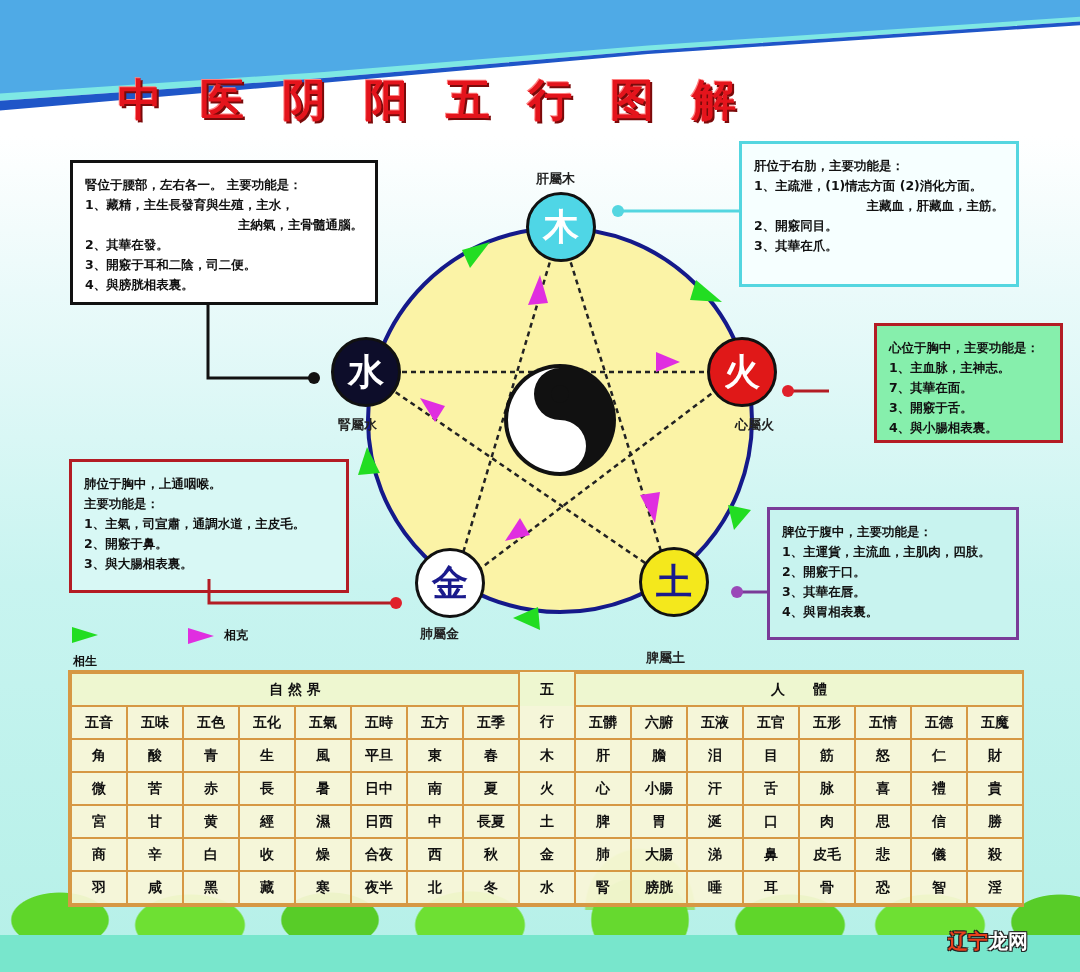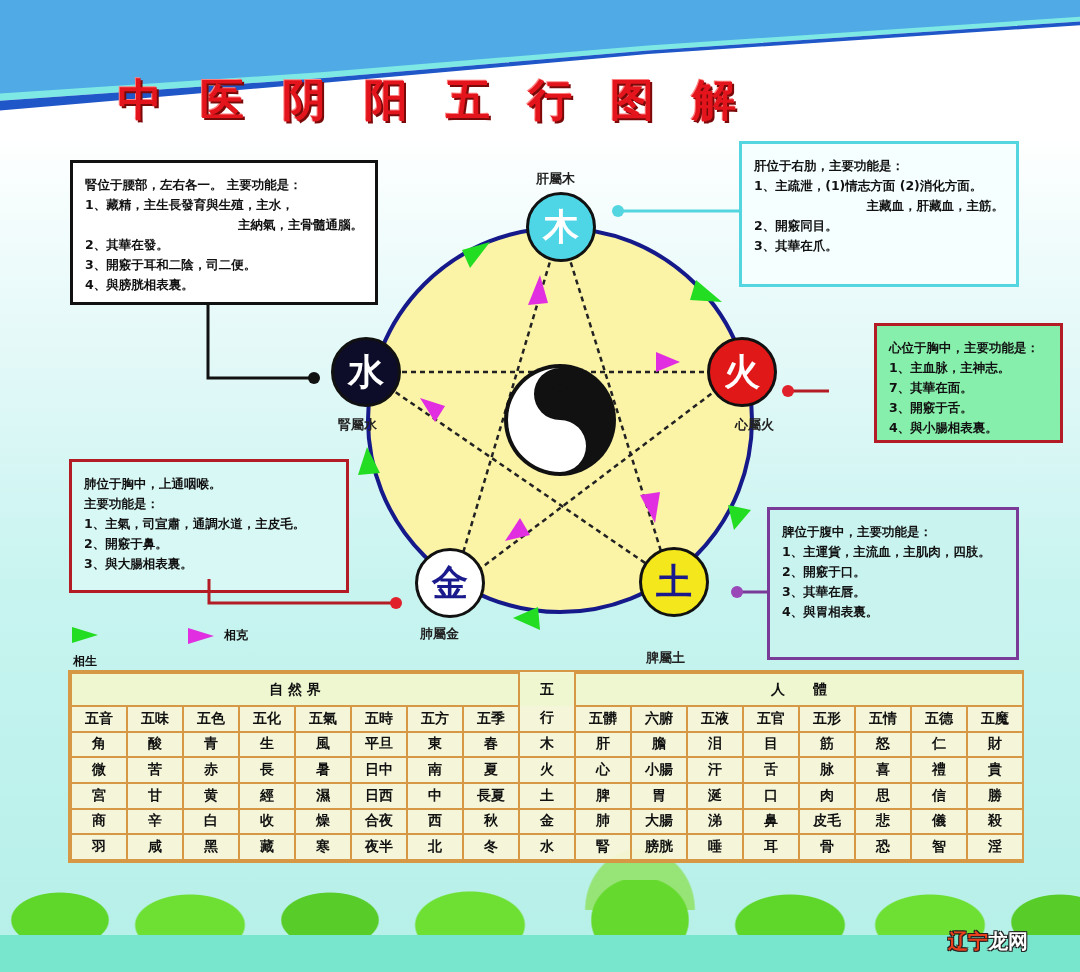--- a/index.html
+++ b/index.html
@@ -33,21 +33,21 @@
   .box {
     position:absolute; padding:12px 12px; font-size:12.5px; font-weight:bold;
     line-height:20px; color:#111; white-space:nowrap;
   }
   .box .line { display:block; }
   .box .indent { padding-left:20px;text-align:right; }
   .box-kidney { left:70px; top:160px; width:308px; height:145px; border:3px solid #111; background:#fff; }
   .box-liver { left:739px; top:141px; width:280px; height:146px; border:3px solid #54d6e0; background:#f6ffff; }
   .box-heart { left:874px; top:323px; width:189px; height:120px; border:3px solid #b31c24; background:#86efac; }
   .box-lung { left:69px; top:445px; width:280px; height:134px; border:3px solid #b31c24; background:#d8f8f5;margin-top:14px; }
-  .box-spleen { left:767px; top:507px; width:252px; height:153px; border:3px solid #7a3b98; background:#c8f3ef; }
+  .box-spleen { left:767px; top:507px; width:252px; height:133px; border:3px solid #7a3b98; background:#c8f3ef; }
 
   .conn { position:absolute; }
   .node {
     position:absolute; width:70px; height:70px; border-radius:50%;
     border:3px solid #111; display:flex; align-items:center; justify-content:center;
     font-family:"DejaVu Serif", "Liberation Serif", serif; font-size:36px; font-weight:bold;
   }
   .node-label { position:absolute; font-size:13px; font-weight:bold; color:#222; white-space:nowrap; }
 
   .legend { position:absolute; top:627px; font-size:12px; font-weight:bold; color:#111; display:flex; align-items:center; gap:10px; }
@@ -66,21 +66,21 @@
       radial-gradient(ellipse 80px 45px at 1060px 42px, #58cc28 60%, transparent 62%);
   }
   .tree-mid {
     position:absolute; left:540px; top:800px; width:200px; height:110px;
     background: radial-gradient(ellipse 90px 100px at 100px 110px, #8ee05a 60%, transparent 62%);
     opacity:0.8;
   }
   .ground { position:absolute; left:0; top:935px; width:1080px; height:37px; background:#78e6cc; }
 
   .table-wrap {
-    position:absolute; left:68px; top:670px; width:956px; height:193px;
+    position:absolute; left:68px; top:670px; width:956px; height:237px;
     border:2px solid #d69844; background:rgba(250,246,215,0.92);
   }
   table.wx {
     border-collapse:collapse; width:100%; height:100%;
     font-size:14px; font-weight:bold; color:#111; text-align:center;
     table-layout:fixed;
   }
   table.wx td { border:2px solid #d69844; padding:0; }
   table.wx tr.hdr1 td { height:33px; background:rgba(236,247,206,0.85); }
   table.wx tr td.col-wx { border-top:none; border-bottom:none; }

